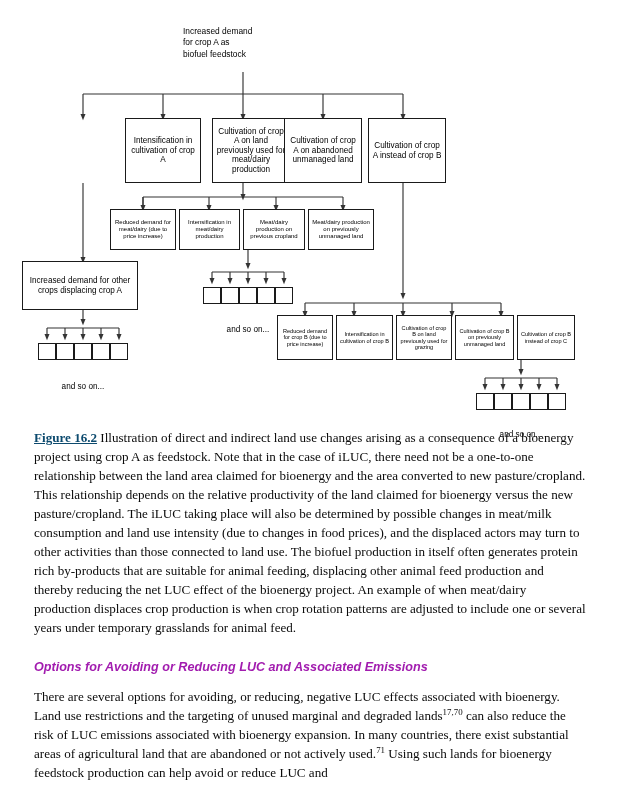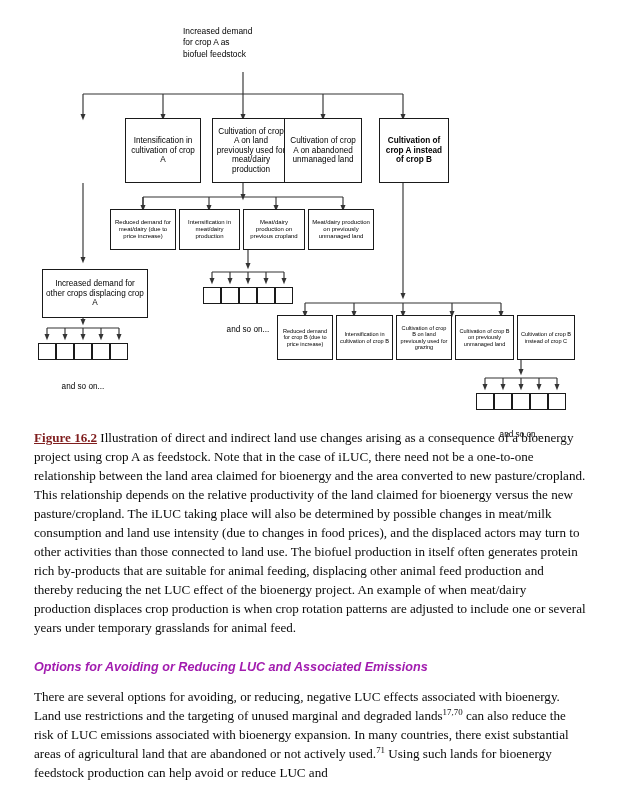--- a/index.html
+++ b/index.html
@@ -80,21 +80,21 @@
     width: 552px;
   }
   p.para {
     margin: 0;
     font-size: 13.1px;
     line-height: 1.455;
     text-align: left;
     color: #0a0a0a;
   }
   .figlink {
-    color: #7f1d1d;
+    color: #0c4a6e;
     font-weight: bold;
     text-decoration: underline;
   }
   h2.section {
     font-family: "Liberation Sans", sans-serif;
     font-size: 12.6px;
     font-style: italic;
     font-weight: bold;
     margin: 22px 0 13px 0;
     color: #a21caf;
@@ -168,28 +168,28 @@
 
   <div class="root-text" style="left:183px; top:26px; width:120px;">
     <span>Increased demand</span><br>
     <span>for crop A as</span><br>
     <span>biofuel feedstock</span>
   </div>
 
   <div class="node lvl1" style="left:125px; top:118px; width:76px; height:65px;">Intensification in cultivation of crop A</div>
   <div class="node lvl1" style="left:212px; top:118px; width:78px; height:65px;">Cultivation of crop A on land previously used for meat/dairy production</div>
   <div class="node lvl1" style="left:284px; top:118px; width:78px; height:65px;">Cultivation of crop A on abandoned unmanaged land</div>
-  <div class="node lvl1" style="left:379px; top:118px; width:70px; height:65px;font-weight:bold;">Cultivation of crop A instead of crop B</div>
+  <div class="node lvl1" style="left:368px; top:118px; width:78px; height:65px;">Cultivation of crop A instead of crop B</div>
 
   <div class="node lvl2" style="left:110px; top:209px; width:66px; height:41px;">Reduced demand for meat/dairy (due to price increase)</div>
   <div class="node lvl2" style="left:179px; top:209px; width:61px; height:41px;">Intensification in meat/dairy production</div>
   <div class="node lvl2" style="left:243px; top:209px; width:62px; height:41px;">Meat/dairy production on previous cropland</div>
   <div class="node lvl2" style="left:308px; top:209px; width:66px; height:41px;">Meat/dairy production on previously unmanaged land</div>
 
-  <div class="node root-like" style="left:42px; top:261px; width:106px; height:49px;margin-top:8px;">Increased demand for other crops displacing crop A</div>
+  <div class="node root-like" style="left:22px; top:261px; width:116px; height:49px;">Increased demand for other crops displacing crop A</div>
 
   <div class="node lvl3" style="left:277px; top:315px; width:56px; height:45px;">Reduced demand for crop B (due to price increase)</div>
   <div class="node lvl3" style="left:336px; top:315px; width:57px; height:45px;">Intensification in cultivation of crop B</div>
   <div class="node lvl3" style="left:396px; top:315px; width:56px; height:45px;">Cultivation of crop B on land previously used for grazing</div>
   <div class="node lvl3" style="left:455px; top:315px; width:59px; height:45px;">Cultivation of crop B on previously unmanaged land</div>
   <div class="node lvl3" style="left:517px; top:315px; width:58px; height:45px;">Cultivation of crop B instead of crop C</div>
 
   <div class="empty-cell" style="left:38px;  top:343px; width:18px; height:17px;"></div>
   <div class="empty-cell" style="left:56px;  top:343px; width:18px; height:17px;"></div>
   <div class="empty-cell" style="left:74px;  top:343px; width:18px; height:17px;"></div>

